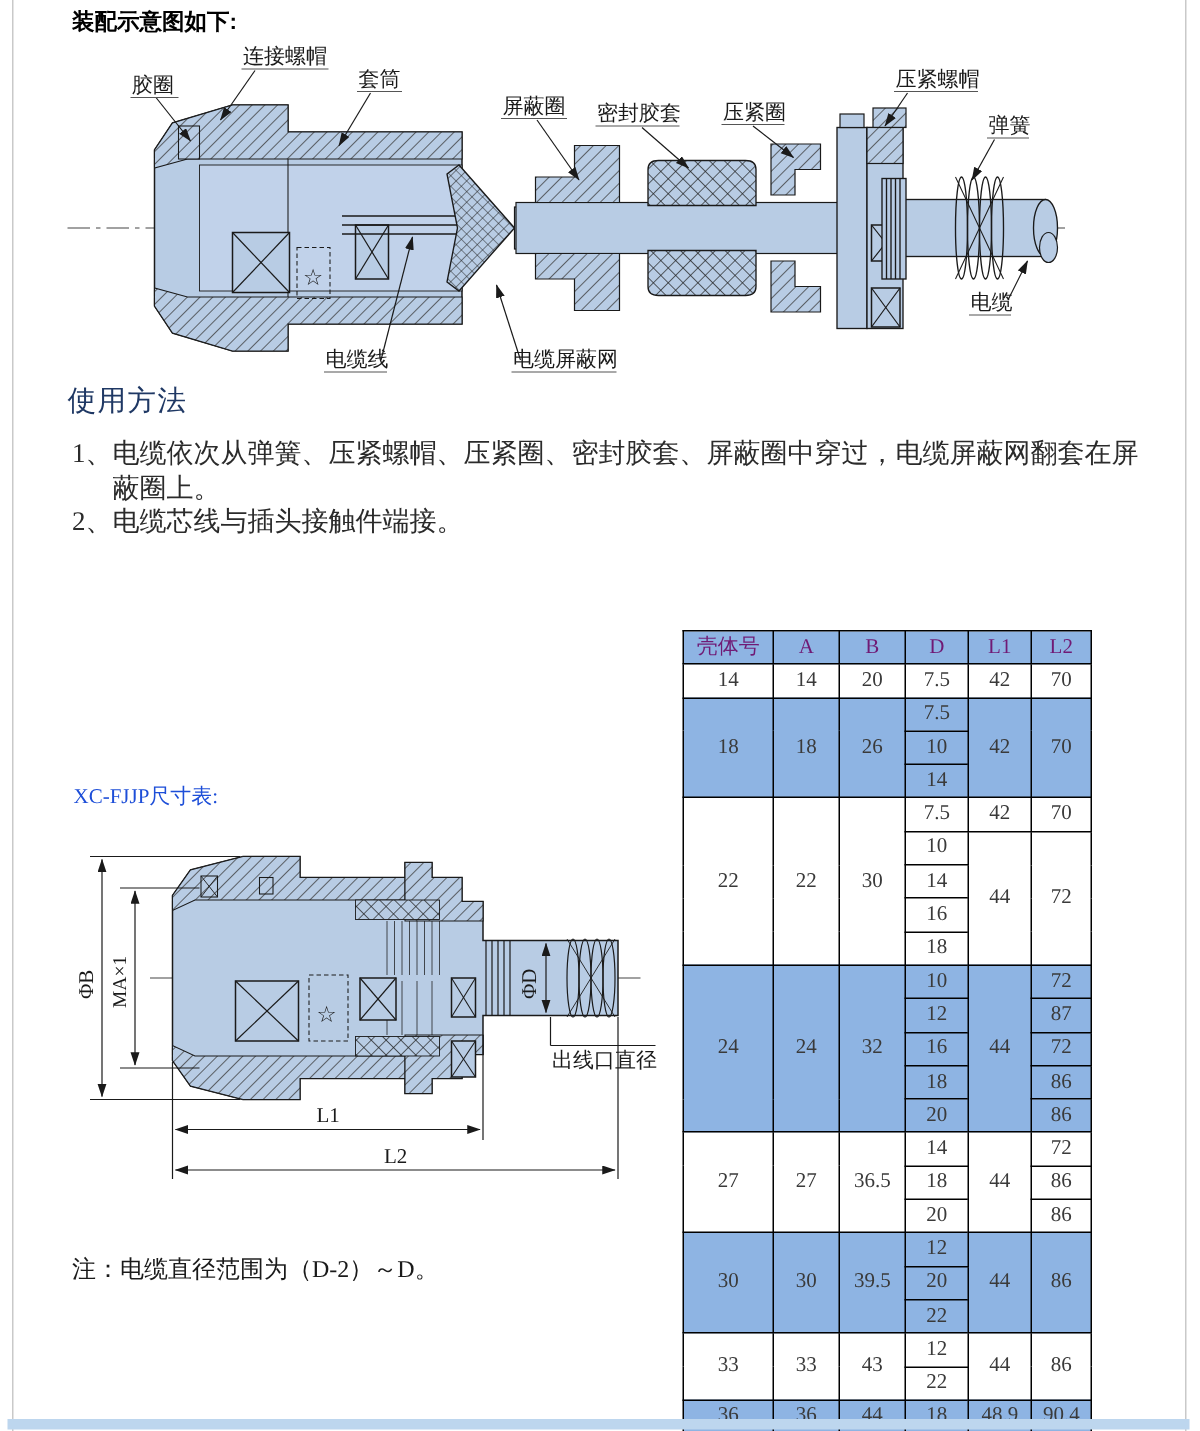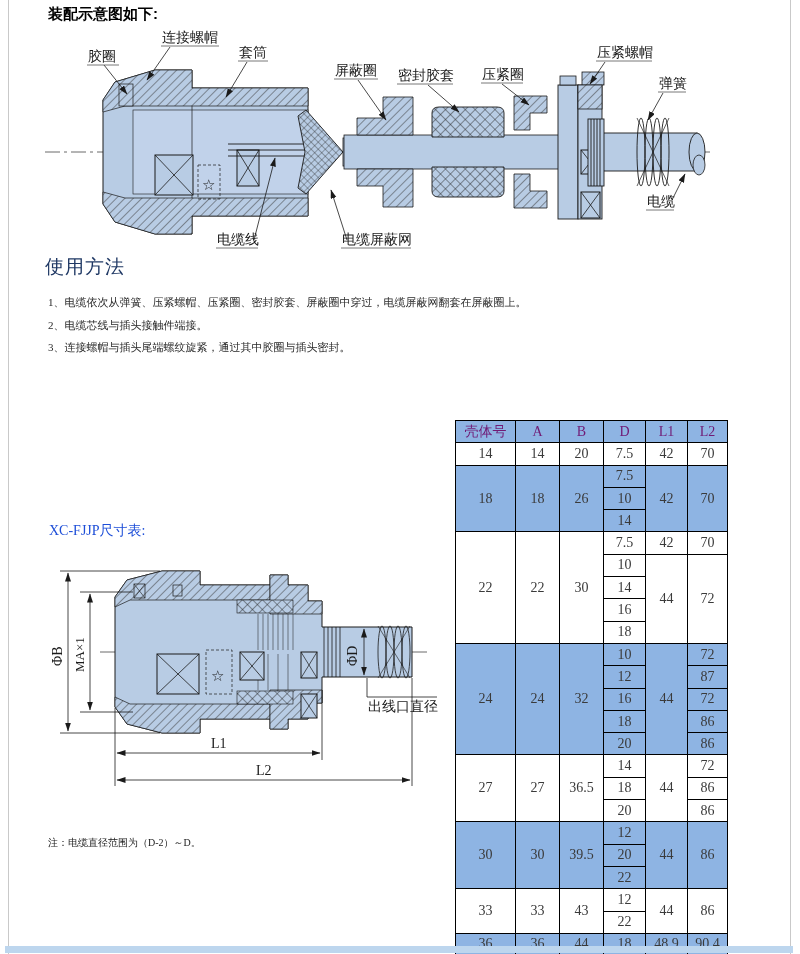--- a/index.html
+++ b/index.html
@@ -12,25 +12,25 @@
   .doc-title{
     position:absolute;left:48px;top:5px;font-family:"Liberation Sans","DejaVu Sans",sans-serif;
     font-weight:bold;font-size:15px;color:#000000;
   }
   .section-heading{
     position:absolute;left:45px;top:254px;font-family:"Liberation Sans","DejaVu Sans",sans-serif;
     font-weight:normal;font-size:19px;color:var(--heading-navy,#1f3864);letter-spacing:1px;
   }
   .instructions{
     position:absolute;left:48px;top:291px;width:712px;
-    font-size:11px;line-height:22.6px;color:#2b2b2b;
+    font-size:18px;line-height:22.6px;color:#2b2b2b;
   }
   .instructions p{margin:0;text-indent:-27px;padding-left:27px;}
   .table-caption{position:absolute;left:49px;top:522px;font-size:14px;color:#1d4ed8;}
-  .note-text{position:absolute;left:48px;top:836px;font-size:10px;color:#1a1a1a;}
+  .note-text{position:absolute;left:48px;top:836px;font-size:16px;color:#1a1a1a;}
   .dims-table{
     position:absolute;left:455px;top:420px;border-collapse:collapse;table-layout:fixed;
     font-size:14px;color:#3a3a3a;
   }
   .dims-table th,.dims-table td{
     border:1px solid #000;text-align:center;vertical-align:middle;
     padding:0;height:21.3px;font-weight:normal;background:#fff;line-height:1;
   }
   .dims-table th{background:var(--table-blue,#8eb4e3);color:#701a75;}
   .dims-table td.blue{background:var(--table-blue,#8eb4e3);}
@@ -281,21 +281,20 @@
     </g>
   </svg>
 
   <div class="doc-title">装配示意图如下:</div>
 
   <div class="section-heading">使用方法</div>
 
   <div class="instructions">
     <p>1、电缆依次从弹簧、压紧螺帽、压紧圈、密封胶套、屏蔽圈中穿过，电缆屏蔽网翻套在屏蔽圈上。</p>
     <p>2、电缆芯线与插头接触件端接。</p>
-    <p>3、连接螺帽与插头尾端螺纹旋紧，通过其中胶圈与插头密封。</p>
   </div>
 
   <div class="table-caption">XC-FJJP尺寸表:</div>
 
   <table class="dims-table">
     <colgroup>
       <col style="width:60px">
         <col style="width:44px">
         <col style="width:44px">
       <col style="width:42px">

